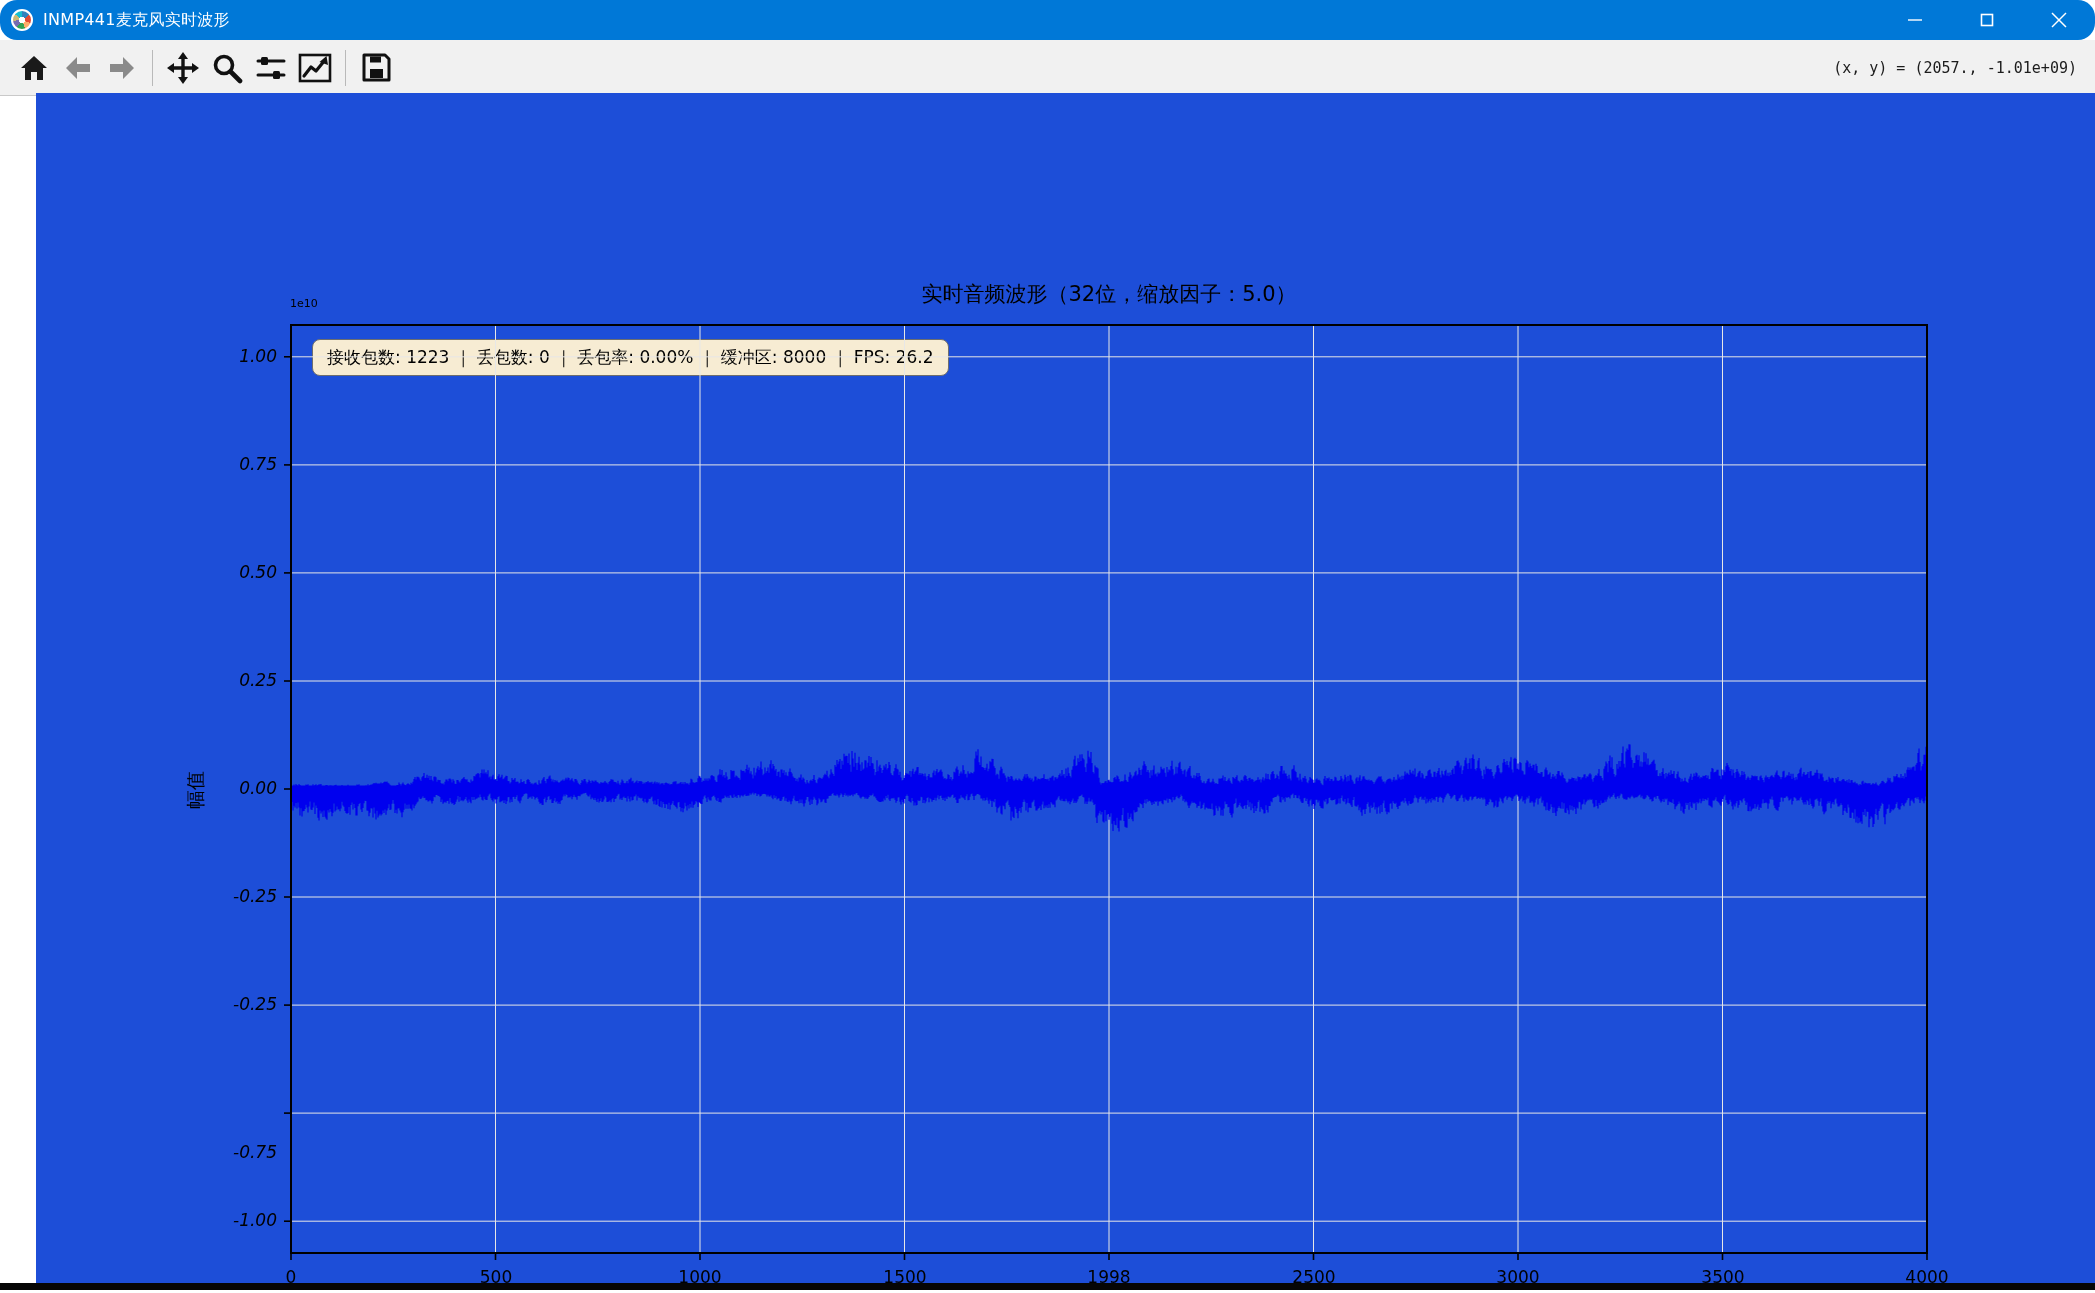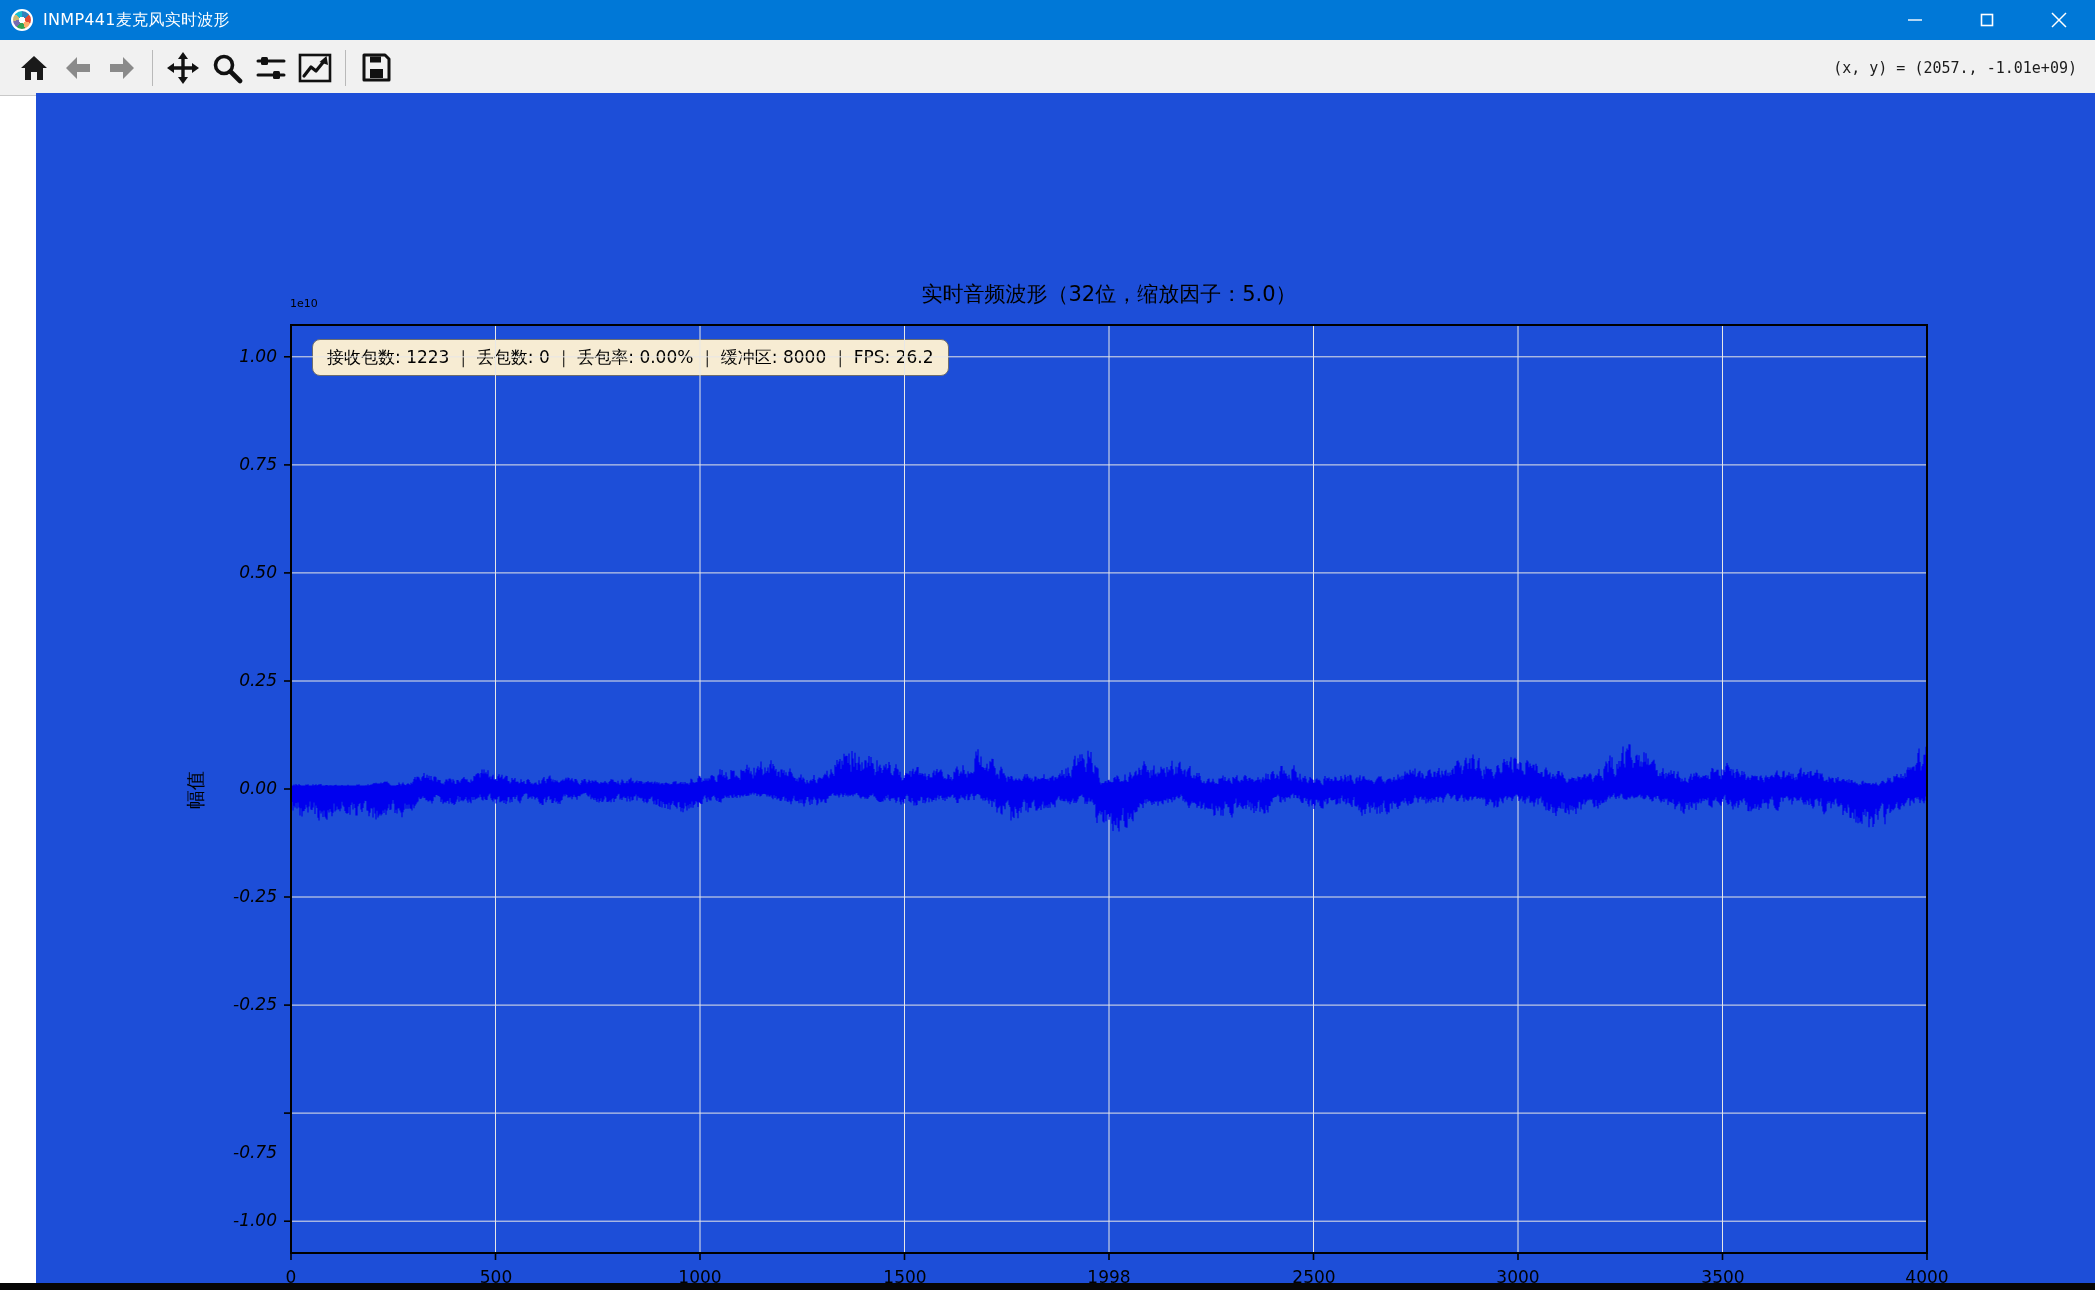--- a/index.html
+++ b/index.html
@@ -2,21 +2,21 @@
 <html><head>
 <meta charset="utf-8">
 <style>
   * { margin:0; padding:0; box-sizing:border-box; }
   html,body { background:#ffffff; }
   body { font-family:"DejaVu Sans","Liberation Sans",sans-serif; }
   .window { position:relative; width:2095px; height:1293px; background:#ffffff; overflow:hidden; }
 
   
   .titlebar { position:absolute; left:0; top:0; width:100%; height:40px; background:#0078d7;
-              display:flex; align-items:center; }
+              display:flex; align-items:center;border-radius:17px; }
   .app-icon { width:22px; height:22px; margin-left:11px; border-radius:50%;
               background:
                 radial-gradient(circle at 50% 50%, #ffffff 0 3px, rgba(255,255,255,0) 3.5px),
                 conic-gradient(#3182bd 0 55deg, #e34a33 55deg 110deg, #fdae6b 110deg 160deg,
                                #31a354 160deg 215deg, #756bb1 215deg 265deg, #ccb974 265deg 310deg, #17becf 310deg 360deg);
               border:2px solid #ffffff; }
   .title-text { color:#ffffff; font-size:16px; margin-left:10px; letter-spacing:0.3px; }
   .win-controls { margin-left:auto; display:flex; height:100%; }
   .win-btn { width:72px; height:100%; display:flex; align-items:center; justify-content:center; }
   .win-btn svg { display:block; }

